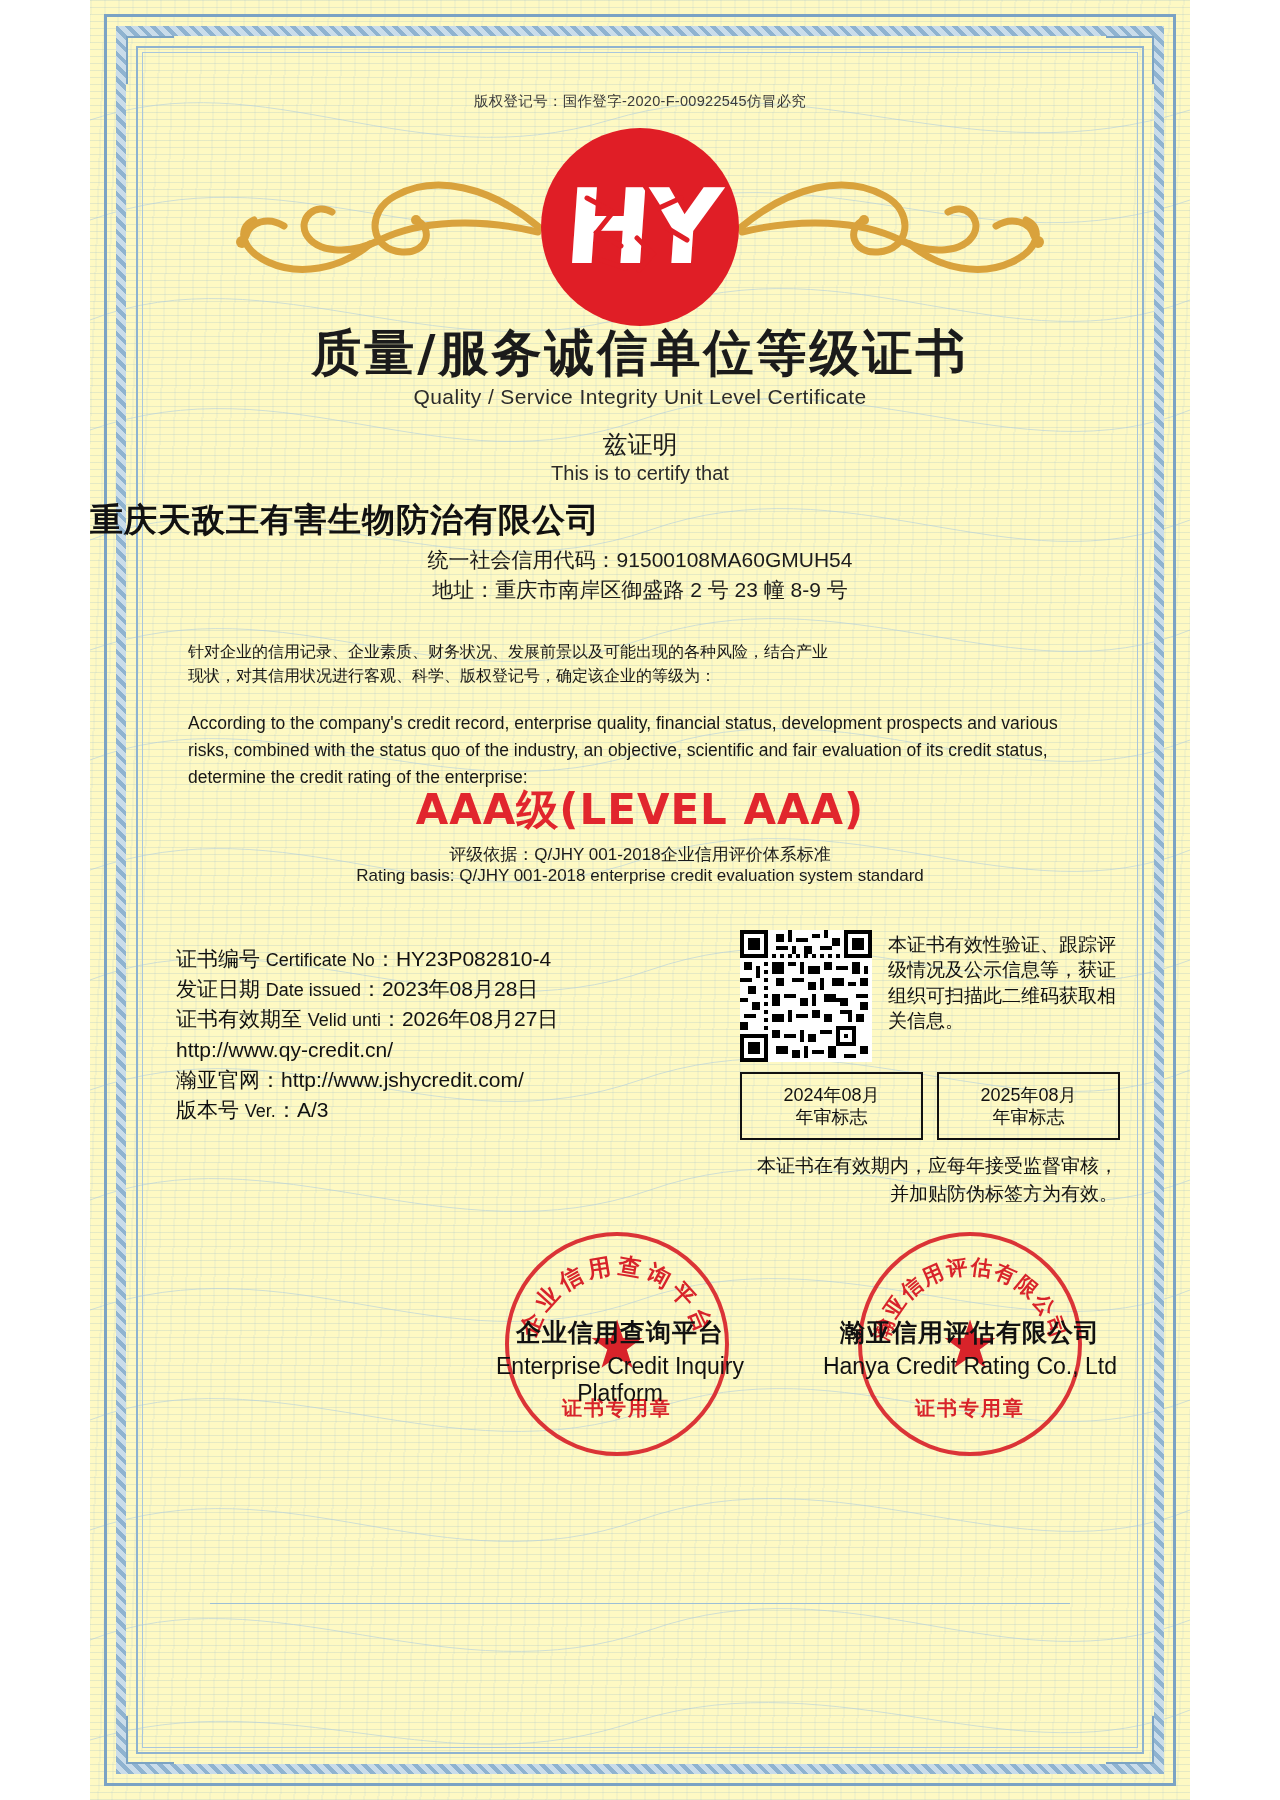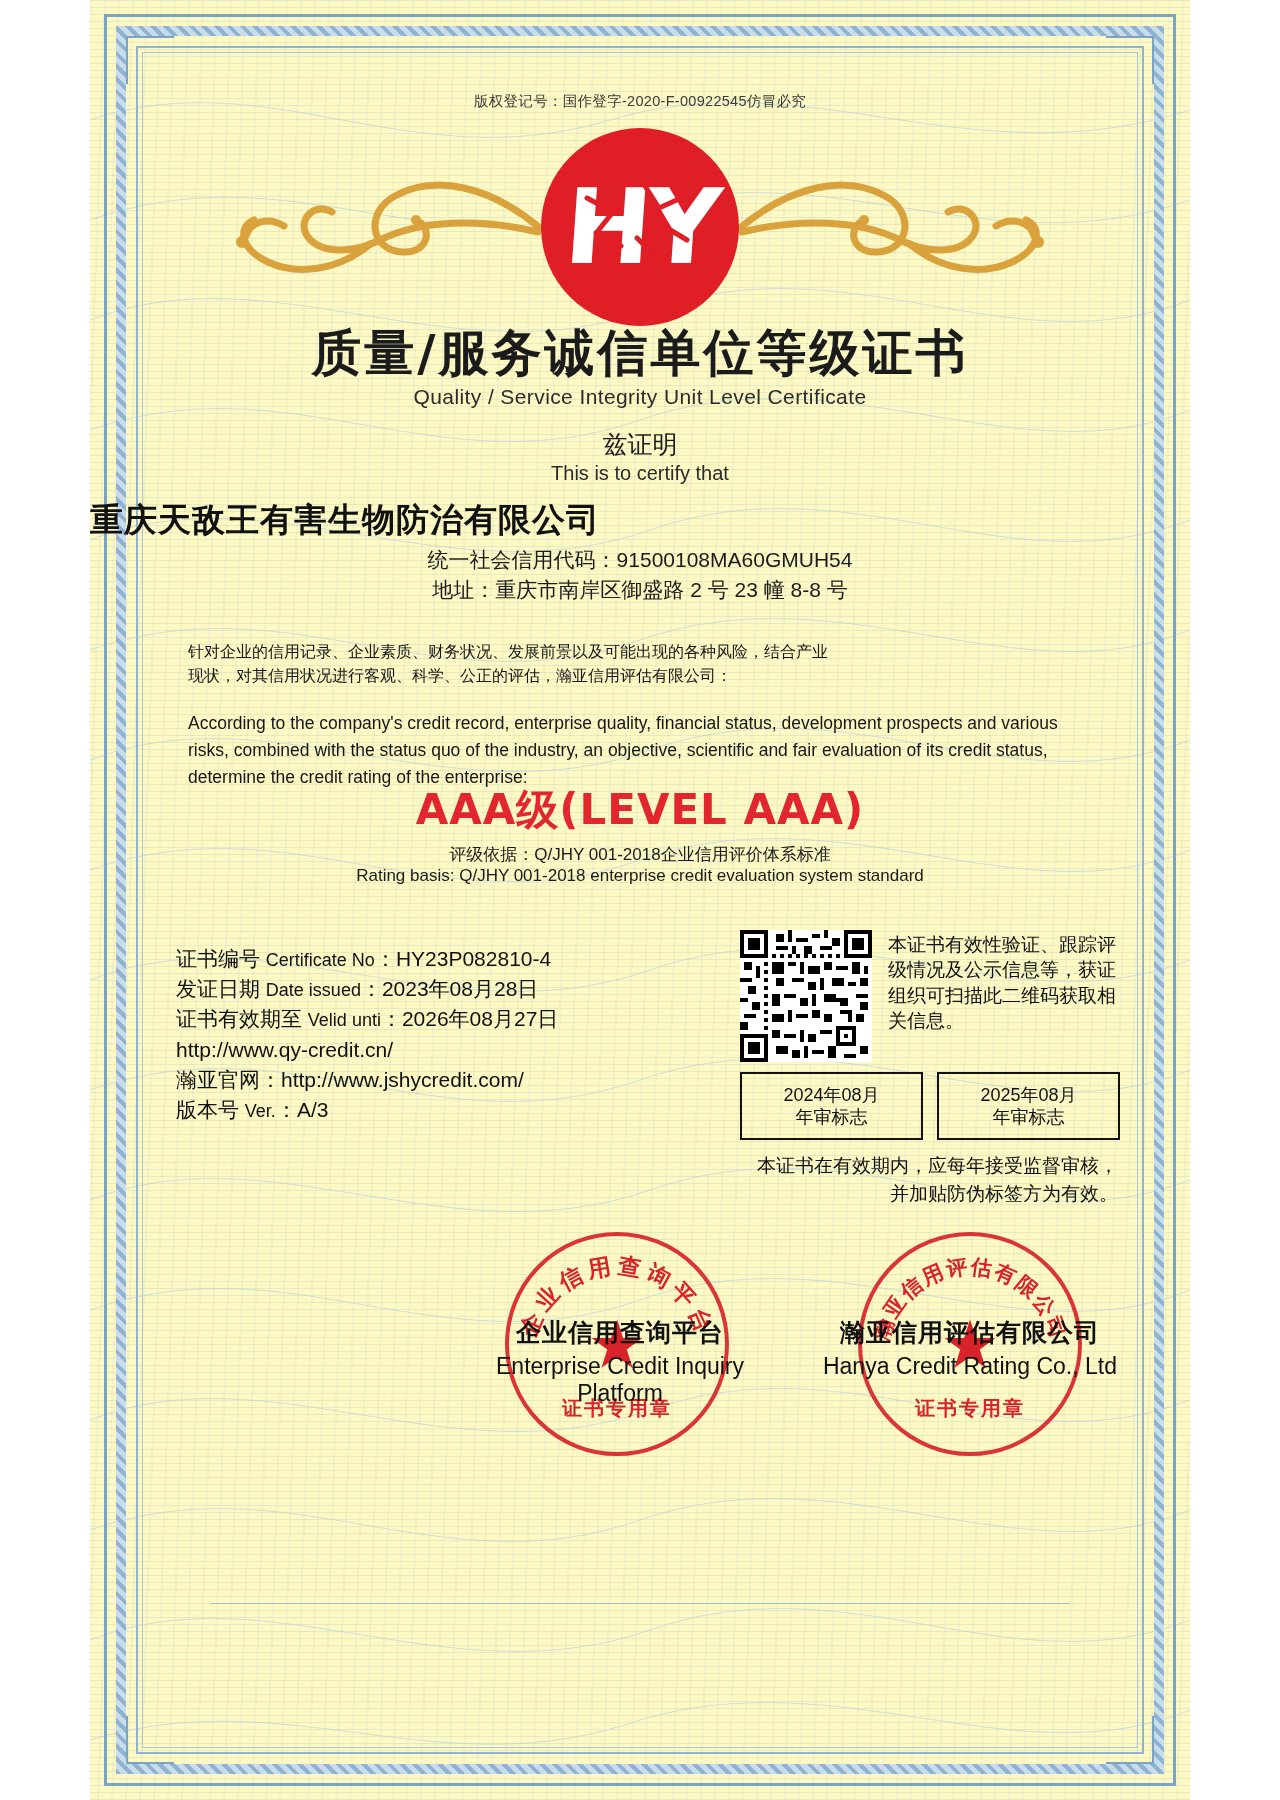--- a/index.html
+++ b/index.html
@@ -462,25 +462,25 @@
     </div>
 
     <div class="title-cn">质量/服务诚信单位等级证书</div>
     <div class="title-en">Quality / Service Integrity Unit Level Certificate</div>
 
     <div class="certify-cn">兹证明</div>
     <div class="certify-en">This is to certify that</div>
 
     <div class="company">重庆天敌王有害生物防治有限公司</div>
     <div class="credit-code">统一社会信用代码：91500108MA60GMUH54</div>
-    <div class="addr">地址：重庆市南岸区御盛路 2 号 23 幢 8-8 号</div>
+    <div class="addr">地址：重庆市南岸区御盛路 2 号 23 幢 8-9 号</div>
 
     <div class="para-cn">
       <span class="indent">针对企业的信用记录、企业素质、财务状况、发展前景以及可能出现的各种风险，结合产业</span>
-      <span class="indent">现状，对其信用状况进行客观、科学、公正的评估，瀚亚信用评估有限公司：</span>
+      <span class="indent">现状，对其信用状况进行客观、科学、版权登记号，确定该企业的等级为：</span>
     </div>
     <div class="para-en">According to the company's credit record, enterprise quality, financial status, development prospects and various risks, combined with the status quo of the industry, an objective, scientific and fair evaluation of its credit status, determine the credit rating of the enterprise:</div>
 
     <div class="rating">AAA级(LEVEL AAA)</div>
     <div class="basis-cn">评级依据：Q/JHY 001-2018企业信用评价体系标准</div>
     <div class="basis-en">Rating basis: Q/JHY 001-2018 enterprise credit evaluation system standard</div>
 
     <div class="meta">
       <div class="row">
         <span>证书编号</span>

